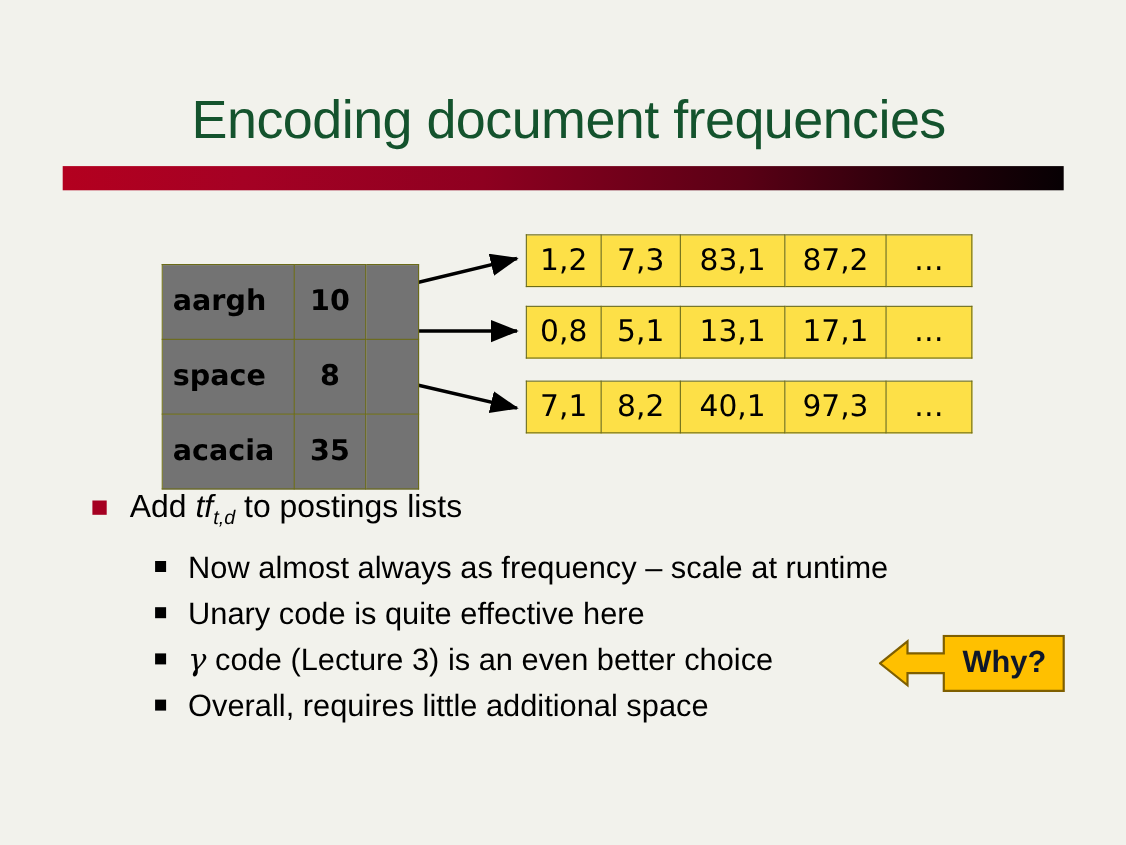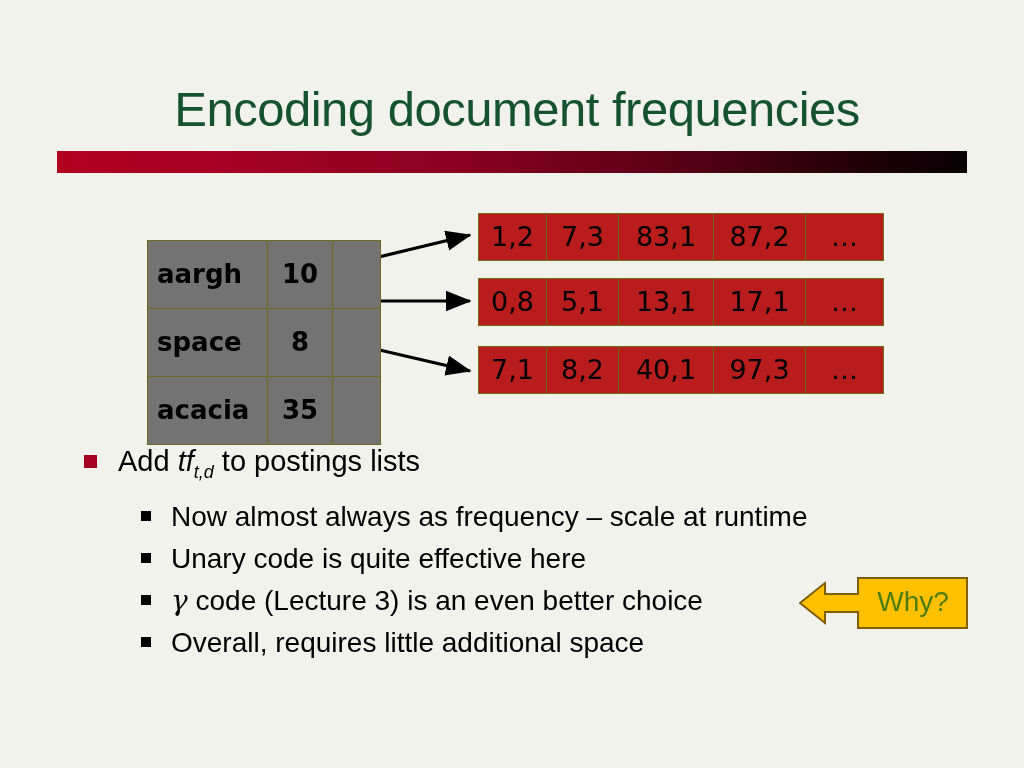--- a/index.html
+++ b/index.html
@@ -76,21 +76,21 @@
   .dict td.ptr {
     width: 48px;
   }
 
   
   .postings {
     position: absolute;
     border-collapse: collapse;
   }
   .postings td {
-    background: #b91c1c;
+    background: #fde047;
     border: 1px solid #6b6b18;
     height: 46px;
     font-size: 27px;
     font-family: "DejaVu Sans", sans-serif;
     line-height: 46px;
     text-align: center;
     color: #000;
     box-sizing: border-box;
     padding: 0 4px;
   }
@@ -183,22 +183,22 @@
   .callout svg { display: block; }
   .callout .why-label {
     position: absolute;
     left: 60px;
     top: 0;
     width: 108px;
     height: 50px;
     line-height: 50px;
     text-align: center;
     font-size: 28px;
-    font-weight: normal;
-    color: #4d7c0f;
+    font-weight: bold;
+    color: #0f172a;
   }
 </style>
 </head>
 <body>
 
 <div class="slide">
 
   <div class="title">Encoding document frequencies</div>
   <div class="title-rule"></div>
 

